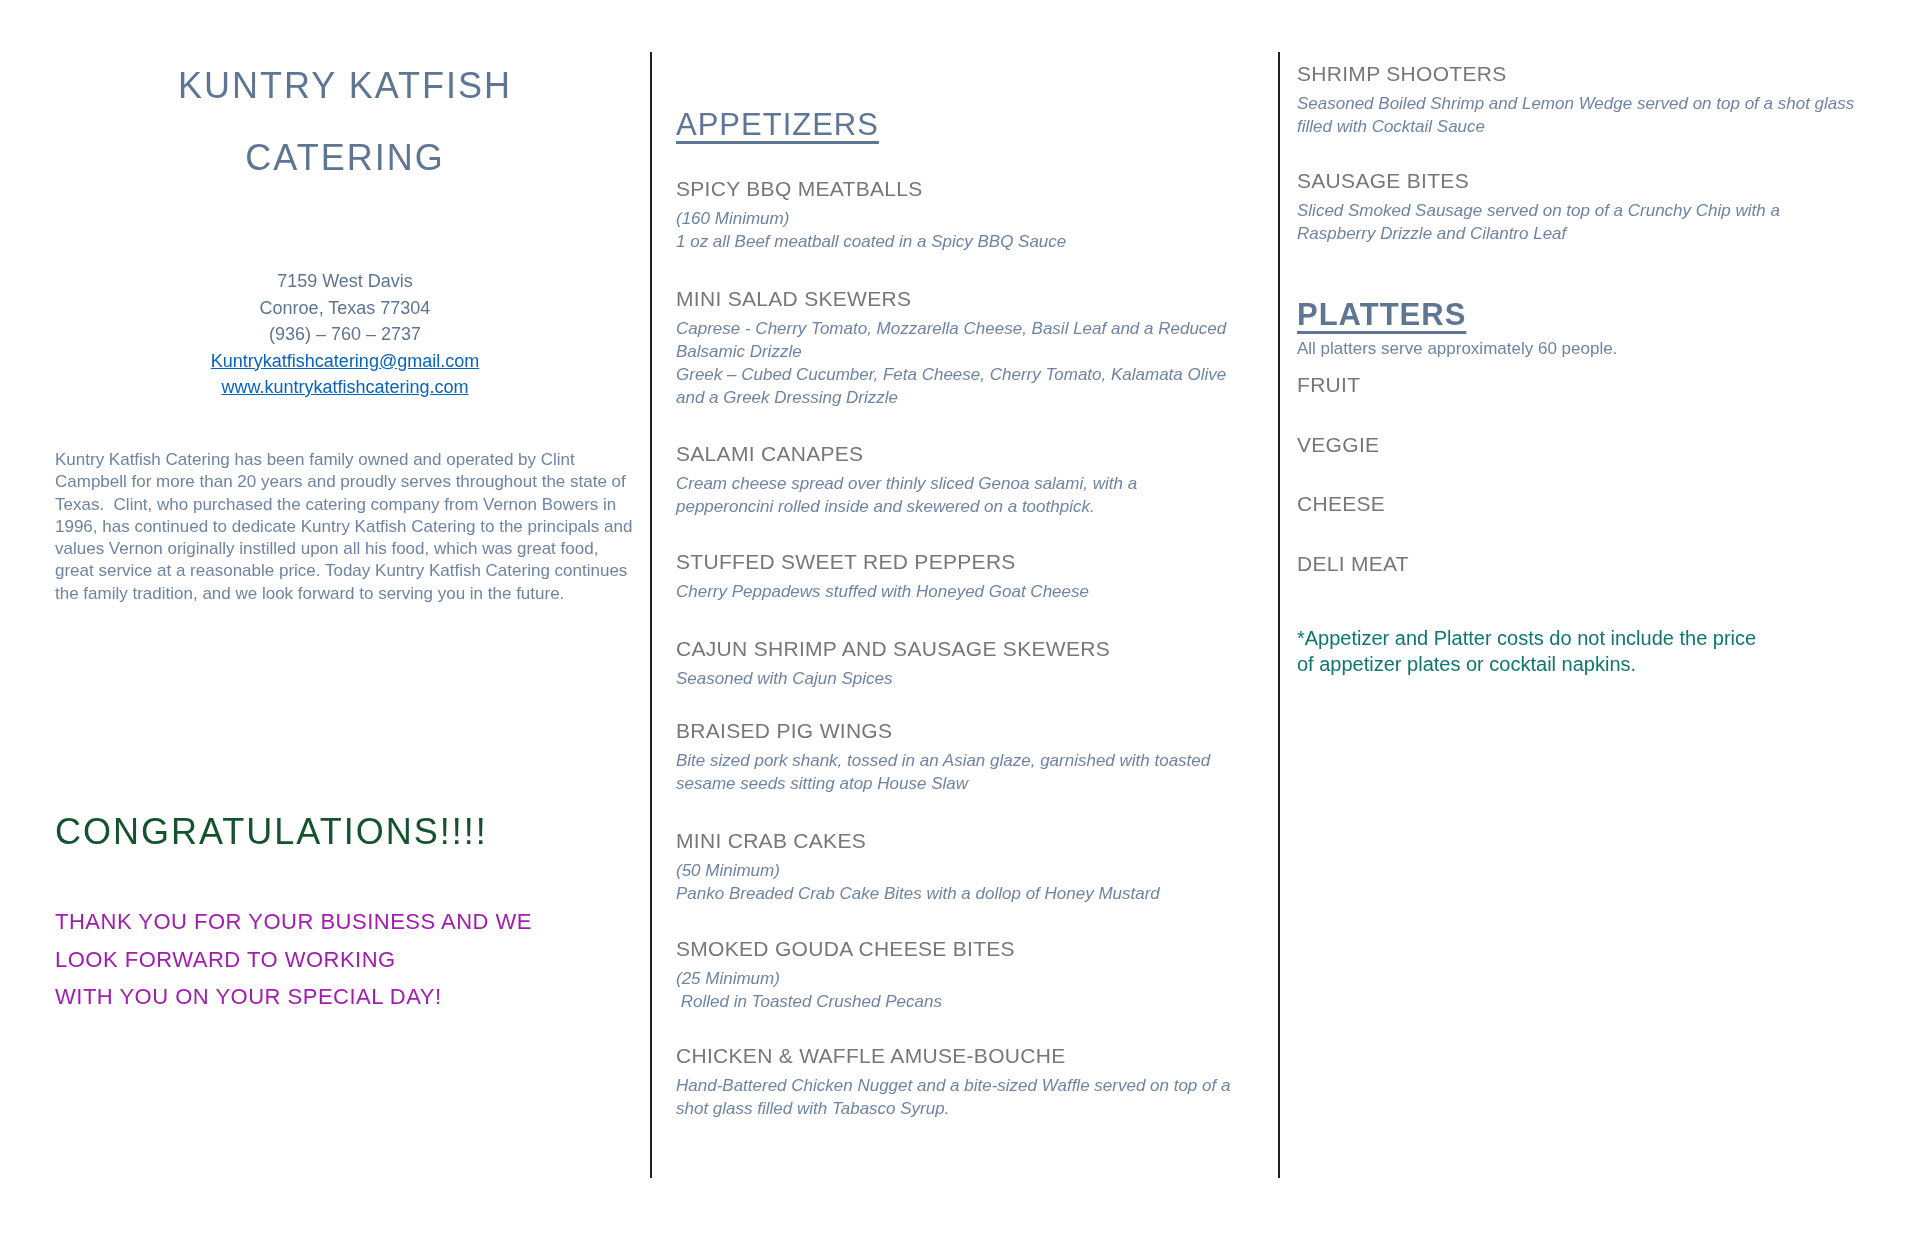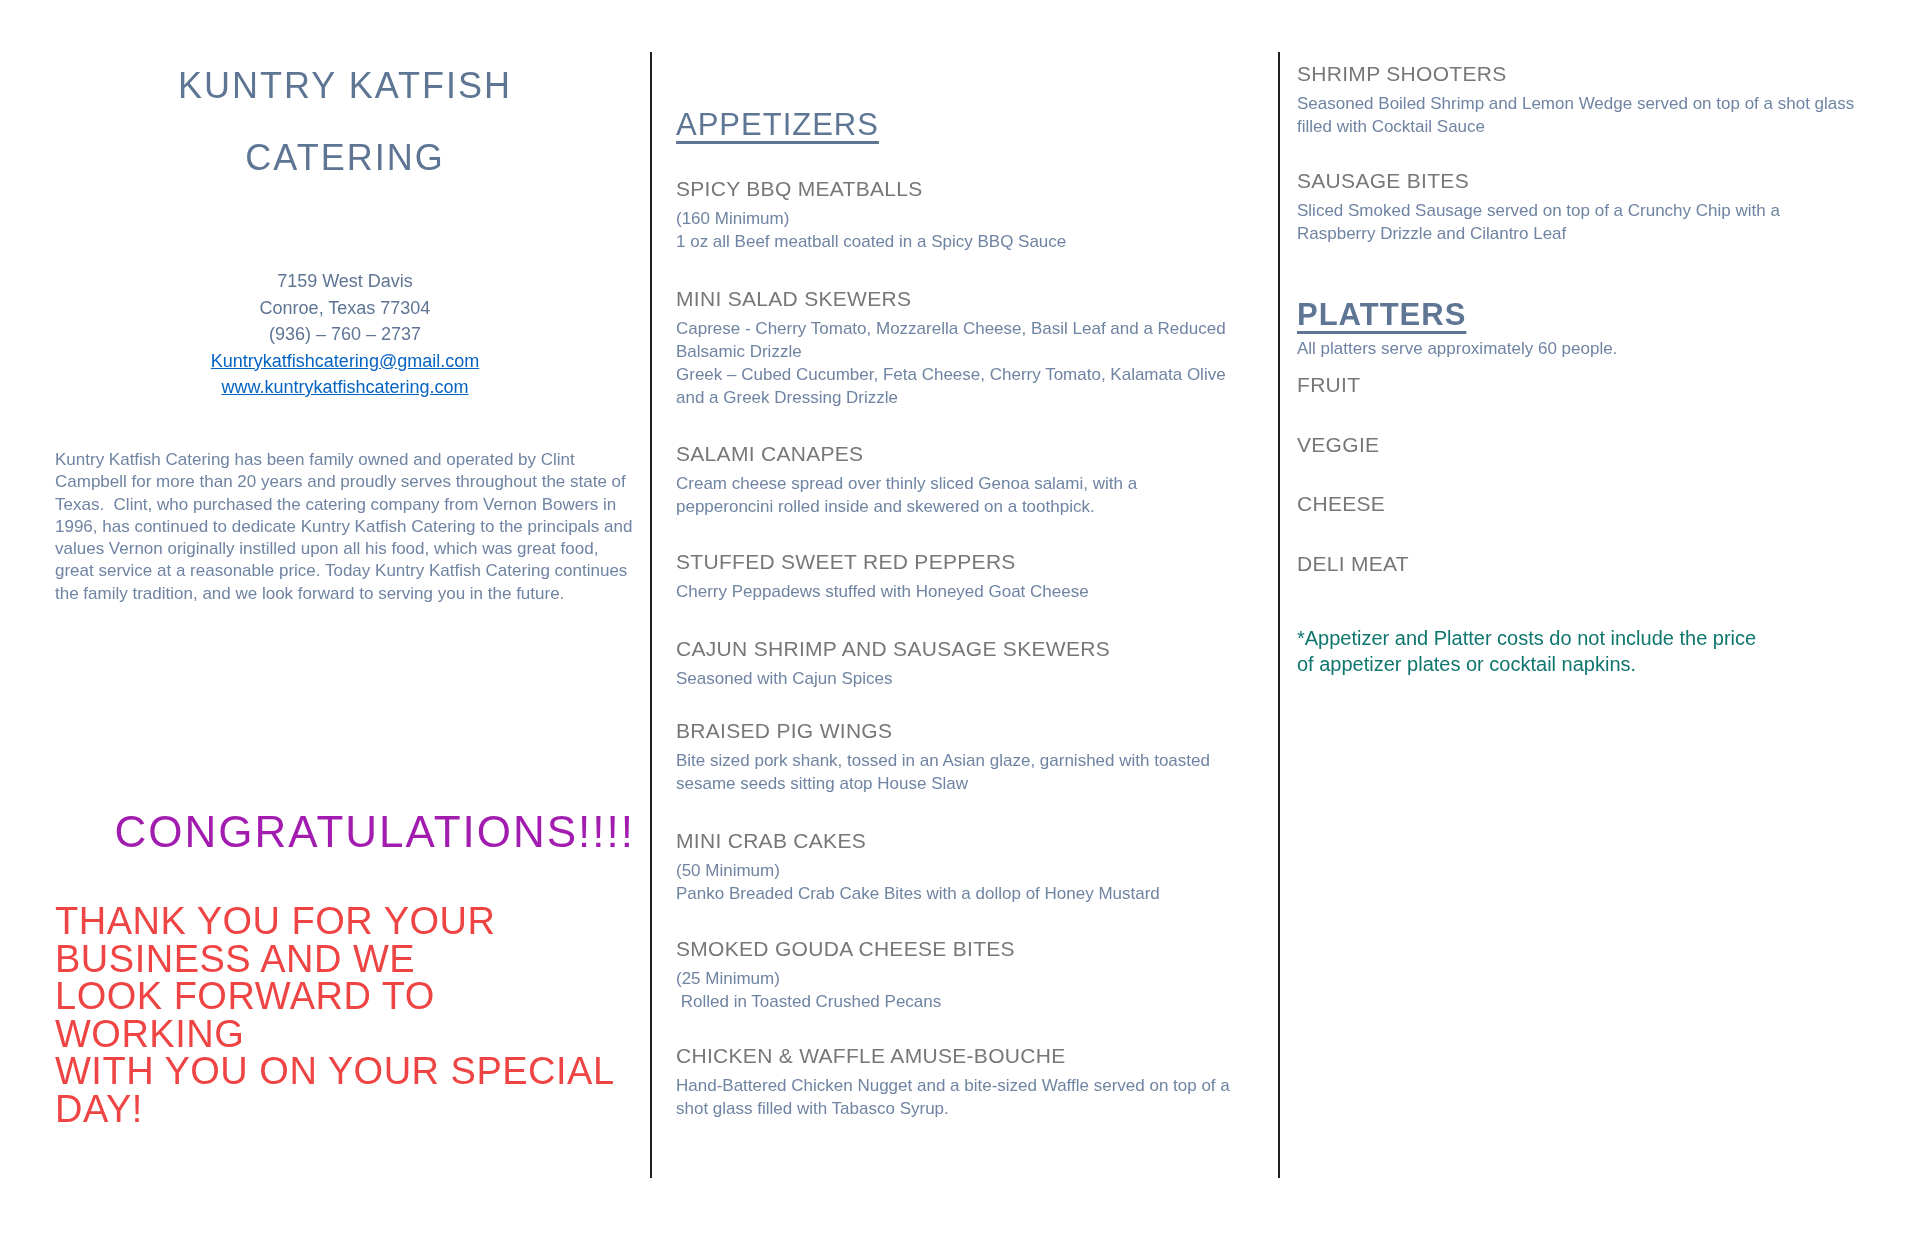--- a/index.html
+++ b/index.html
@@ -55,28 +55,28 @@
     cursor: pointer;
   }
   .about {
     position: absolute; top: 449px; left: 0; width: 100%;
     font-size: 17px; line-height: 22.3px;
     color: #6f84a2;
     white-space: pre-wrap;
   }
   .congrats {
     position: absolute; top: 806px; left: 0; width: 100%;
-    text-align: right;
-    font-size: 44px; line-height: 52px;
-    color: #a21caf; letter-spacing: 2px;
+    text-align: left;
+    font-size: 36px; line-height: 52px;
+    color: #14532d; letter-spacing: 2px;
   }
   .thanks {
     position: absolute; top: 903px; left: 0; width: 100%;
-    font-size: 38px; line-height: 37.5px;
-    color: #ef4444; letter-spacing: 0.5px;
+    font-size: 22px; line-height: 37.5px;
+    color: #a21caf; letter-spacing: 0.5px;
   }
 
   
   .section-heading {
     position: absolute; left: 0;
     font-size: 31px; line-height: 42px;
     color: #5e7594; letter-spacing: 1px;
     text-decoration: underline;
     text-decoration-thickness: 3px;
     text-underline-offset: 6px;
@@ -91,20 +91,21 @@
   .item { position: absolute; left: 0; width: 100%; }
   .item-name {
     font-size: 21px; line-height: 30px;
     color: #777777; letter-spacing: 0.3px;
     margin-bottom: 3px;
   }
   .item-line {
     font-size: 17px; line-height: 23px;
     color: #6f84a2;
     white-space: pre-wrap;
+    font-style: italic;
   }
   .platter-option {
     position: absolute; left: 0;
     font-size: 21px; line-height: 30px;
     color: #777777; letter-spacing: 0.3px;
   }
   .footnote {
     position: absolute; top: 625px; left: 0; width: 100%;
     font-size: 20px; line-height: 26px;
     color: #0f766e;

